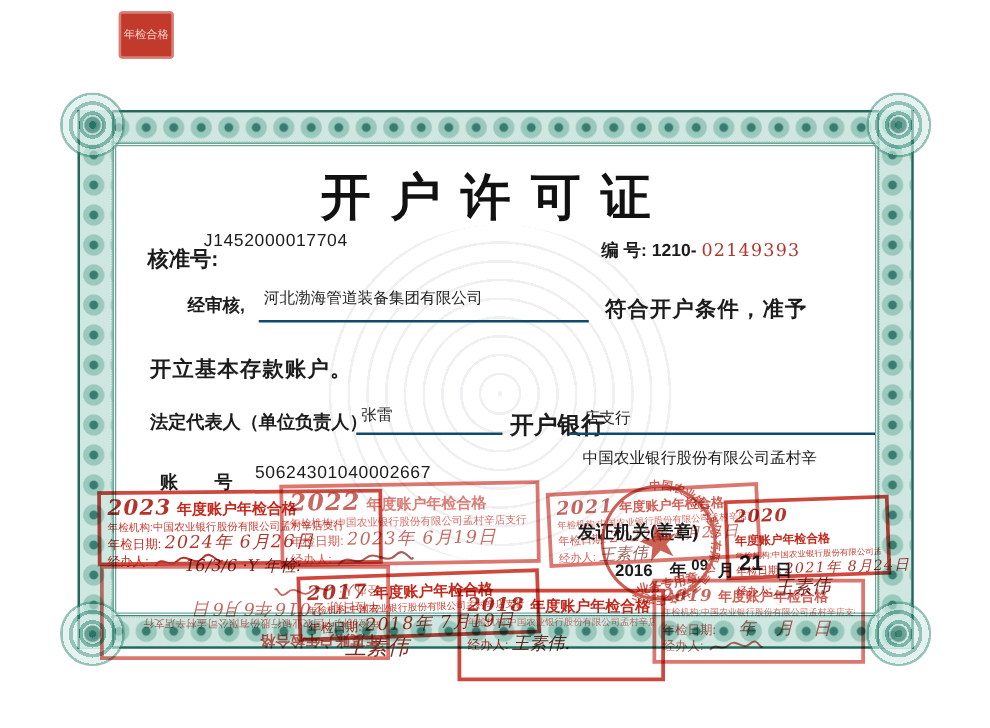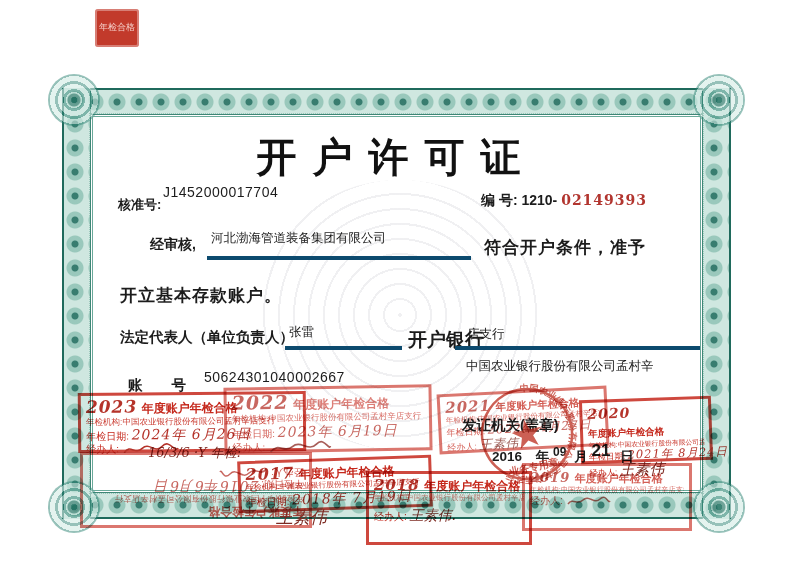--- a/index.html
+++ b/index.html
@@ -26,22 +26,22 @@
   .corner.tl{left:-14px;top:-14px;} .corner.tr{right:-14px;top:-14px;}
   .corner.bl{left:-14px;bottom:-14px;} .corner.br{right:-14px;bottom:-14px;}
 
   .watermark{position:absolute;left:255px;top:180px;width:290px;height:270px;border-radius:50%;
       background:repeating-radial-gradient(circle at 50% 50%, rgba(140,140,155,.13) 0 2px, transparent 2px 15px);}
 
   .title{position:absolute;left:62px;top:130px;width:669px;text-align:center;
       font-size:40px;font-weight:900;letter-spacing:16px;color:#111;}
 
   .lbl{font-weight:bold;}
-  .u{border-bottom:4px solid #0c4a6e;}
-  .red{color:#b2352f;font-weight:bold;}
+  .u{border-bottom:2px solid #0c4a6e;}
+  .red{color:#b2352f;}
   .hw{font-style:italic;color:#b5332a;font-family:"DejaVu Serif",serif;}
   .hw-dk{font-style:italic;color:#7d2a22;font-family:"DejaVu Serif",serif;}
 
   
   .stamp{position:absolute;border:3px solid rgba(197,40,28,.85);color:#c5281c;
       padding:2px 5px 1px 5px;box-sizing:border-box;background:rgba(255,255,255,.02);
       mix-blend-mode:multiply;line-height:1.15;}
   .st-title{font-size:12px;font-weight:bold;white-space:nowrap;}
   .st-year{font-size:17px;font-weight:bold;letter-spacing:1px;}
   .st-org{font-size:8.5px;white-space:nowrap;overflow:hidden;opacity:.9;}
@@ -73,21 +73,21 @@
   <div class="corner tr"></div>
   <div class="corner bl"></div>
   <div class="corner br"></div>
   <div class="inner-line"></div>
 </div>
 
 <div class="watermark"></div>
 
 <div class="title">开户许可证</div>
 
-<div class="abs lbl" style="left:118px;top:196px;font-size:13px;">核准号:</div>
+<div class="abs lbl" style="left:118px;top:196px;font-size:17px;">核准号:</div>
 <div class="abs" style="left:163px;top:184px;font-size:14px;letter-spacing:.5px;">J1452000017704</div>
 <div class="abs" style="left:481px;top:192px;font-size:14px;">
   <span class="lbl">编 号: 1210-</span>
   <span class="red" style="font-family:'DejaVu Serif',serif;letter-spacing:1px;">02149393</span>
 </div>
 
 <div class="abs lbl" style="left:150px;top:236px;font-size:14px;">经审核,</div>
 <div class="abs u" style="left:207px;top:228px;width:264px;height:28px;">
   <span style="font-size:12.5px;position:absolute;left:4px;top:2px;">河北渤海管道装备集团有限公司</span>
 </div>
@@ -202,17 +202,19 @@
        <span class="st-title">年度账户年检合格</span></div>
   <div class="st-org" style="font-size:7.5px;opacity:.6;">年检机构:中国农业银行股份有限公司孟村辛店支行</div>
   <div class="st-row" style="margin-top:4px;"><span>经办人:</span>
        <span class="hw-dk" style="font-size:14px;">王素伟.</span></div>
 </div>
 
 <div class="stamp faded" style="left:522px;top:463px;width:170px;height:68px;">
   <div><span class="st-year hw" style="font-size:13px;">2019</span>
        <span class="st-title" style="font-size:11px;">年度账户年检合格</span></div>
   <div class="st-org" style="font-size:7.2px;">年检机构:中国农业银行股份有限公司孟村辛店支行</div>
+  <div class="st-row"><span>年检日期:</span>
+       <span class="st-date hw">　年　月　日</span></div>
   <div class="st-row"><span>经办人:</span>
        <svg class="scribble" width="46" height="13" viewBox="0 0 46 13">
         <path d="M2,9 C7,2 11,11 17,5 S28,10 34,4 S42,9 44,6" stroke="#b5332a" fill="none" stroke-width="1.5"></path>
       </svg></div>
 </div>
 
 </body></html>

